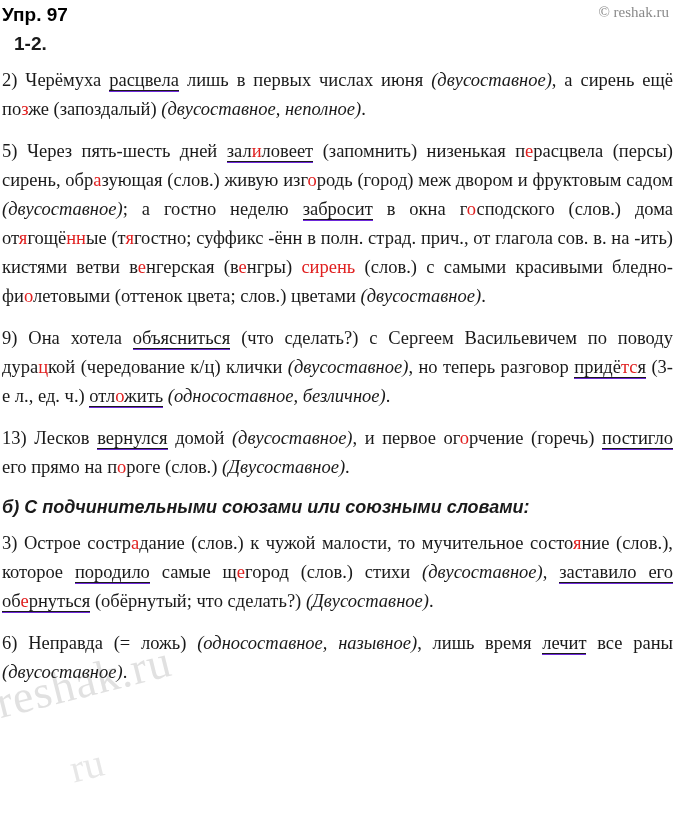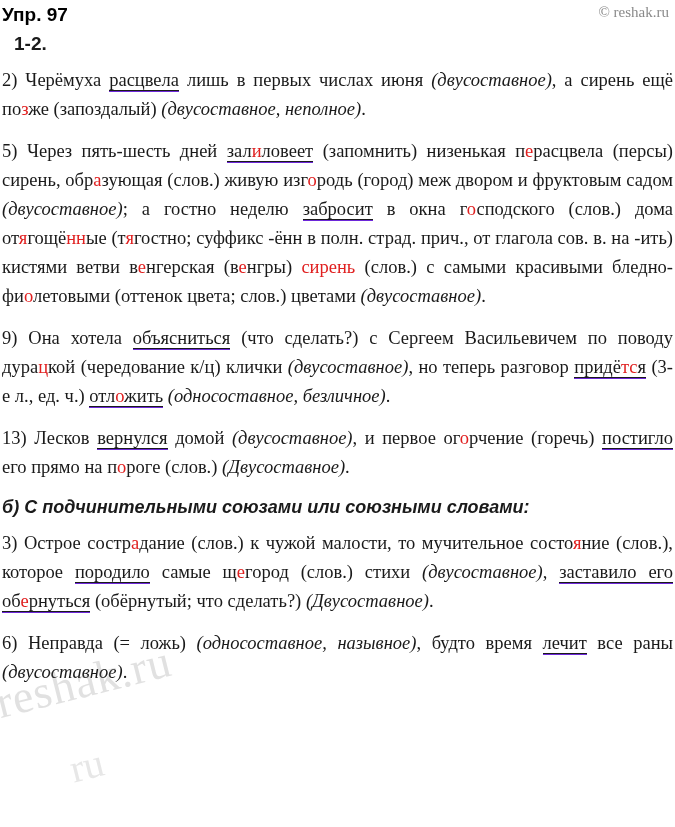--- a/index.html
+++ b/index.html
@@ -146,21 +146,21 @@
   <div class="subhead">б) С подчинительными союзами или союзными словами:</div>
 
   <p class="para">
     <span>3)</span><span> Острое </span><span class="u">состр</span><span class="u r">а</span><span class="u">дание</span><span> (слов.) к чужой малости, то мучительное </span><span class="u">состо</span><span class="u r">я</span><span class="u">ние</span>
     <span>(слов.), </span><span class="u">которое</span><span> </span><span class="uu">породило</span><span> самые щ</span><span class="r">е</span><span>город</span><span> (слов.) стихи </span><span class="it">(двусоставное)</span><span>,</span>
     <span class="uu">заставило его об</span><span class="uu r">е</span><span class="uu">рнуться</span><span> (обёрнутый; что сделать?) </span><span class="it">(Двусоставное)</span><span>.</span>
   </p>
 
   <p class="para last">
     <span>6)</span>
-    <span class="u">Не</span><span class="u">правда</span><span> (= ложь) </span><span class="it">(односоставное, назывное)</span><span>, будто </span><span class="u">время</span>
+    <span class="u">Не</span><span class="u">правда</span><span> (= ложь) </span><span class="it">(односоставное, назывное)</span><span>, лишь </span><span class="u">время</span>
     <span class="uu">лечит</span><span> все раны</span>
     <span class="it">(двусоставное)</span><span>.</span>
   </p>
 
   <div class="watermark-mid">reshak.ru</div>
   <div class="watermark-mid2">ru</div>
 
 </div>
 
 </body></html>

